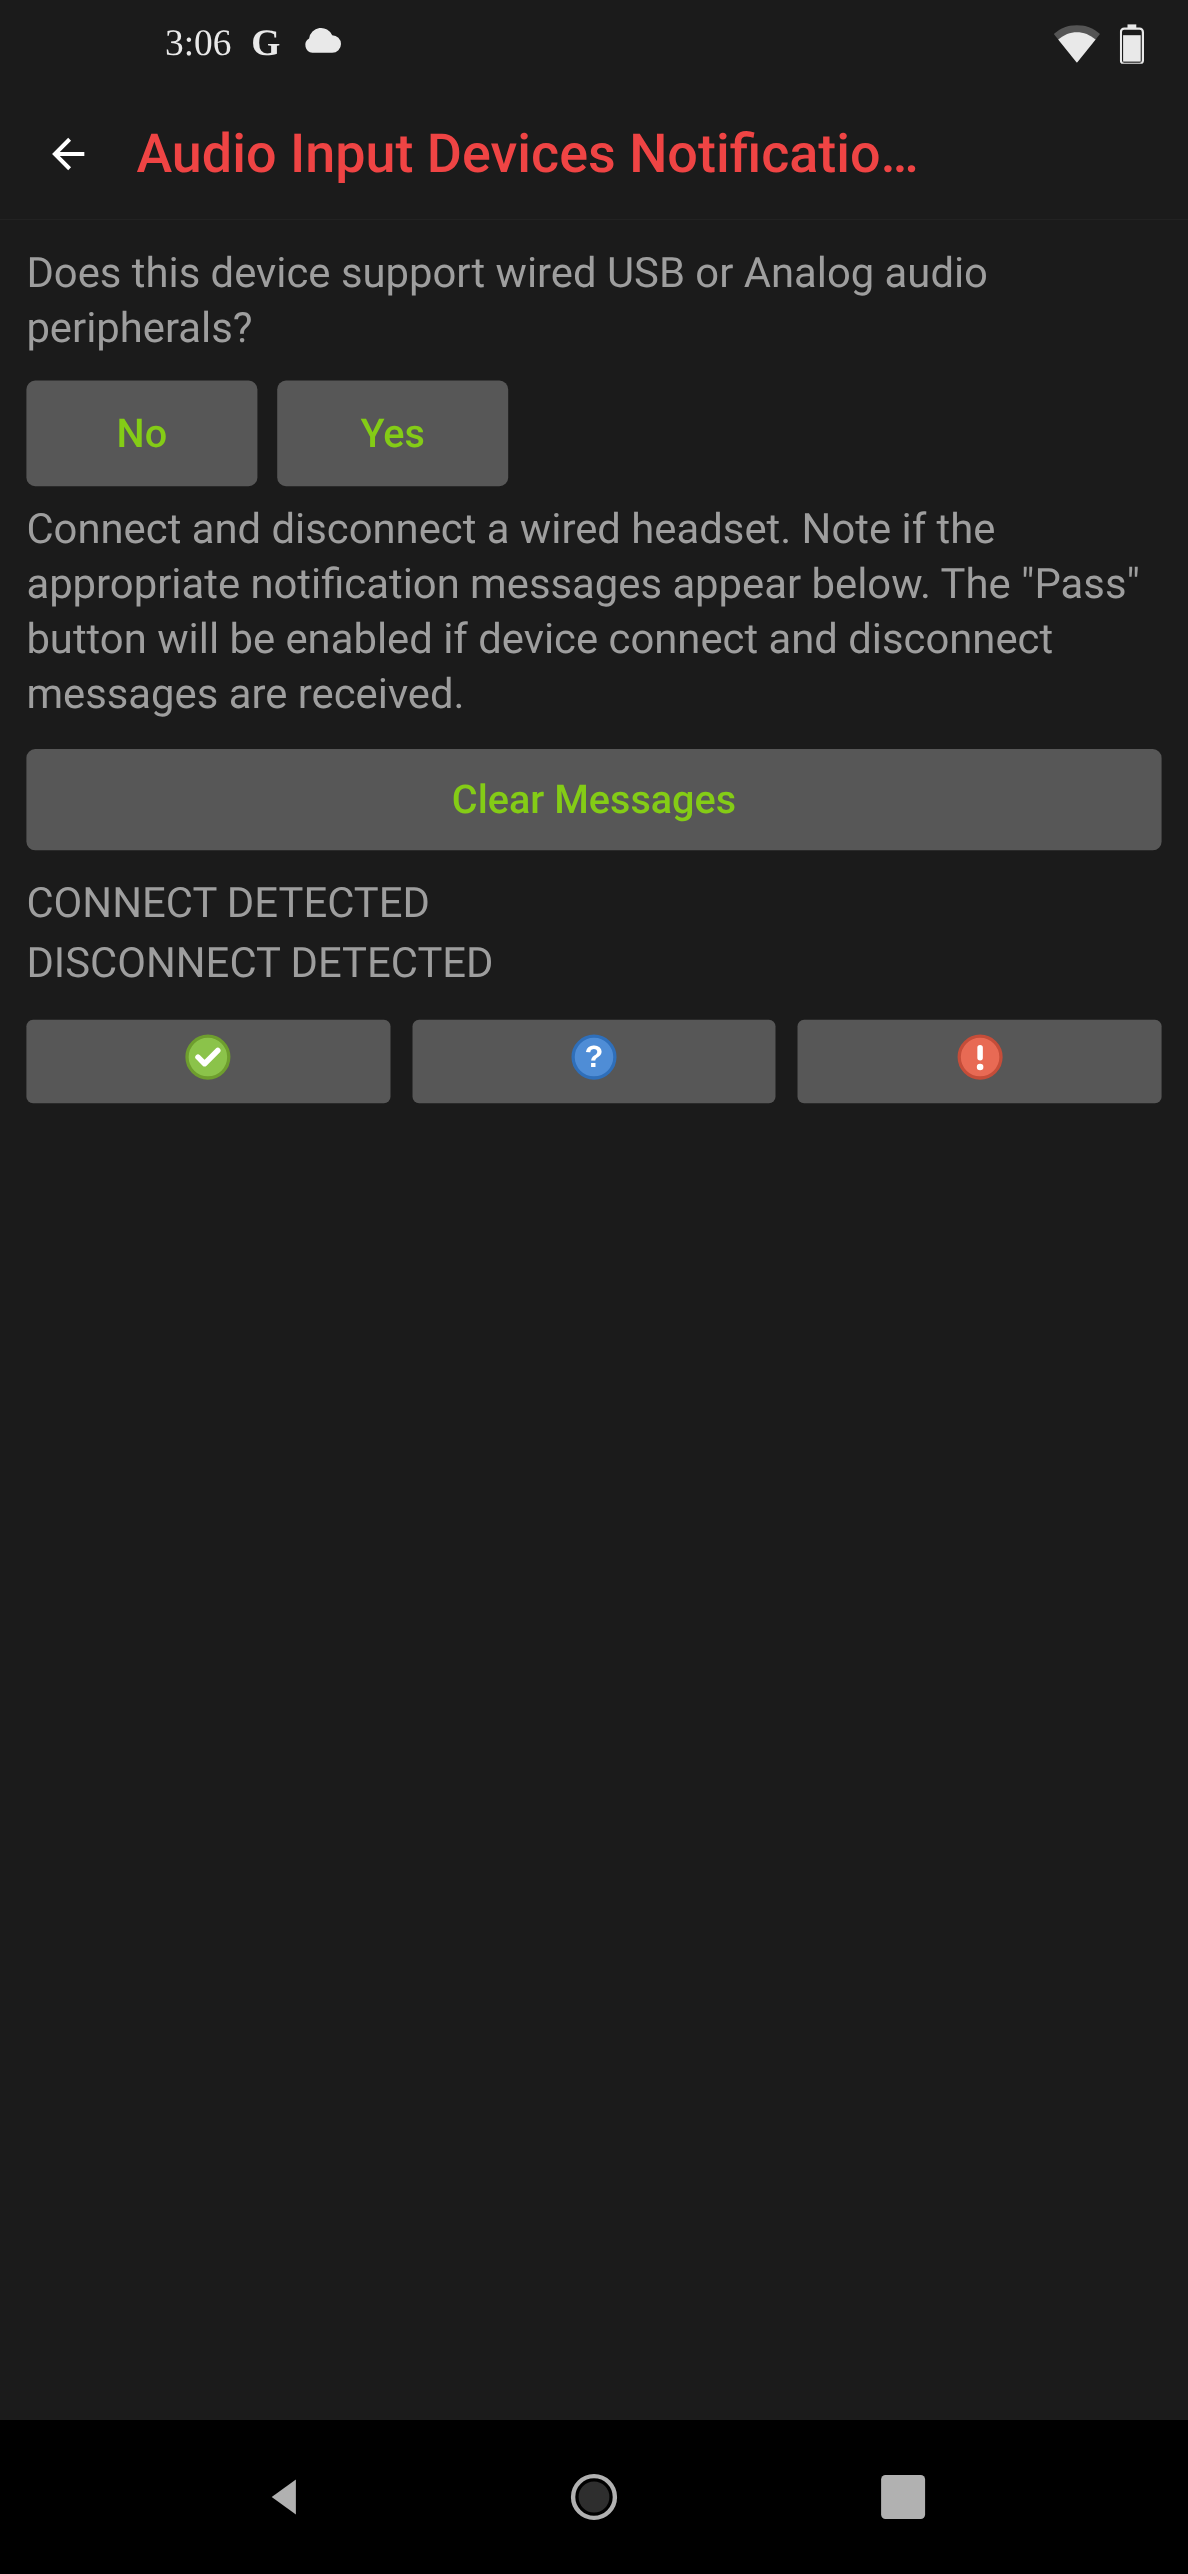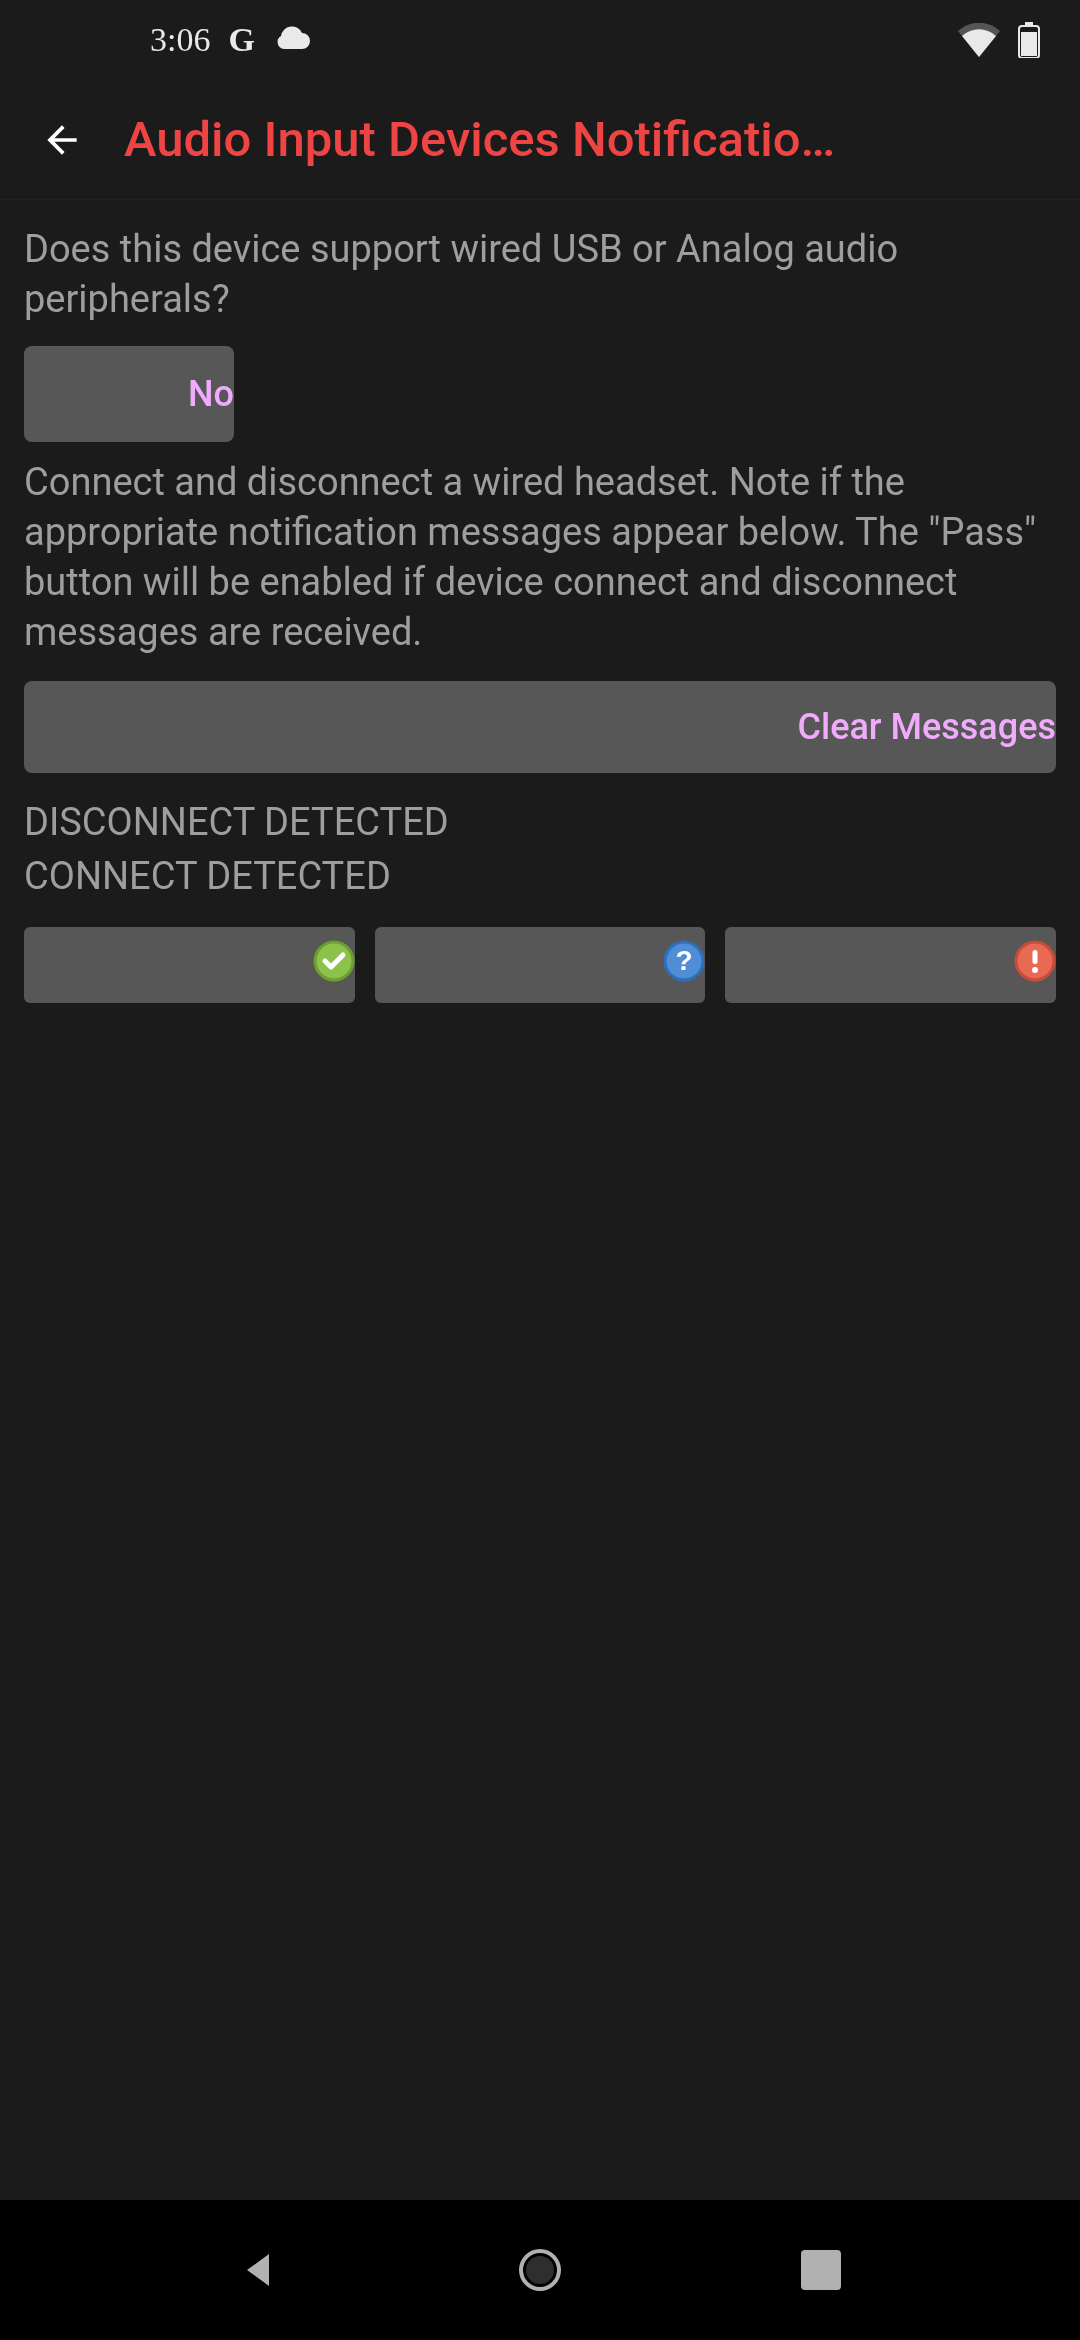--- a/index.html
+++ b/index.html
@@ -70,27 +70,27 @@
     color: #9e9e9e;
     margin-top: 4px;
   }
   .yn-row {
     display: flex;
     gap: 18px;
     margin-top: 22px;
   }
   .btn {
     background: #575757;
-    color: #f0abfc;
+    color: #84cc16;
     font-size: 36px;
     font-weight: 500;
     border-radius: 8px;
     display: flex;
     align-items: center;
-    justify-content: flex-end;
+    justify-content: center;
     user-select: none;
   }
   .btn-yn { width: 210px; height: 96px; }
   .instr {
     font-size: 38px;
     line-height: 50px;
     color: #9e9e9e;
     margin-top: 15px;
   }
   .btn-clear {
@@ -172,31 +172,34 @@
     <div class="app-title">Audio Input Devices Notificatio…</div>
   </div>
 
   <div class="content">
     <div class="question">Does this device support wired USB or Analog audio peripherals?</div>
 
     <div class="yn-row">
       <div class="btn btn-yn">
         <span>No</span>
       </div>
+      <div class="btn btn-yn">
+        <span>Yes</span>
+      </div>
     </div>
 
     <div class="instr">Connect and disconnect a wired headset. Note if the appropriate notification messages appear below. The "Pass" button will be enabled if device connect and disconnect messages are received.</div>
 
     <div class="btn btn-clear">
       <span>Clear Messages</span>
     </div>
 
     <div class="log">
+      <div>CONNECT DETECTED</div>
       <div>DISCONNECT DETECTED</div>
-      <div>CONNECT DETECTED</div>
     </div>
 
     <div class="result-row">
       <div class="btn btn-result">
         <span>
           <svg width="42" height="42" viewBox="0 0 42 42">
             <circle cx="21" cy="21" r="19" fill="#8bc34a" stroke="#6e9e2e" stroke-width="3"></circle>
             <path d="M12 21 l6 6 l12 -12" fill="none" stroke="#ffffff" stroke-width="5" stroke-linecap="round" stroke-linejoin="round"></path>
           </svg>
         </span>

